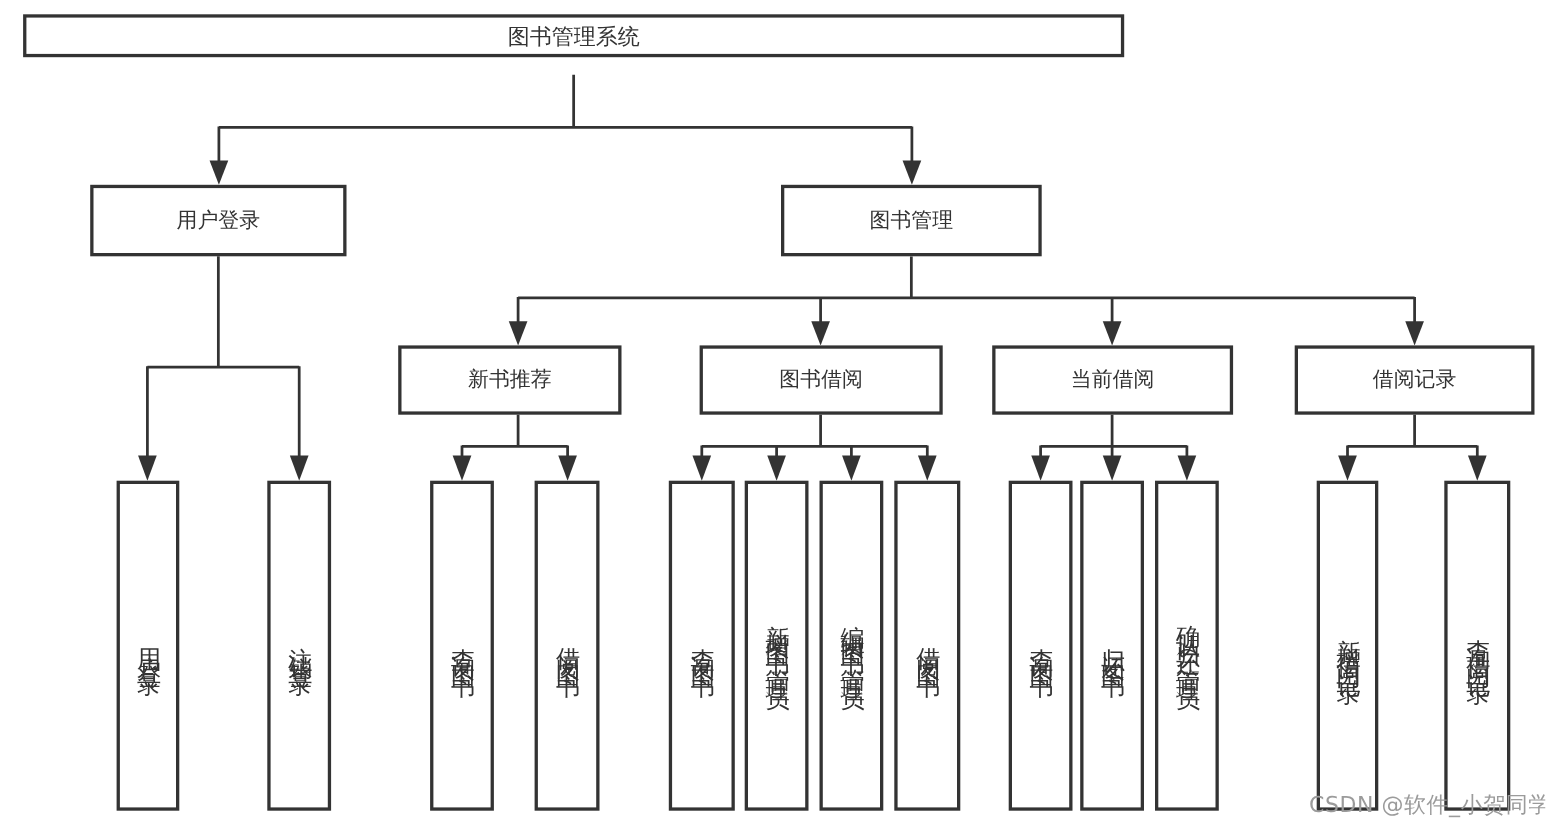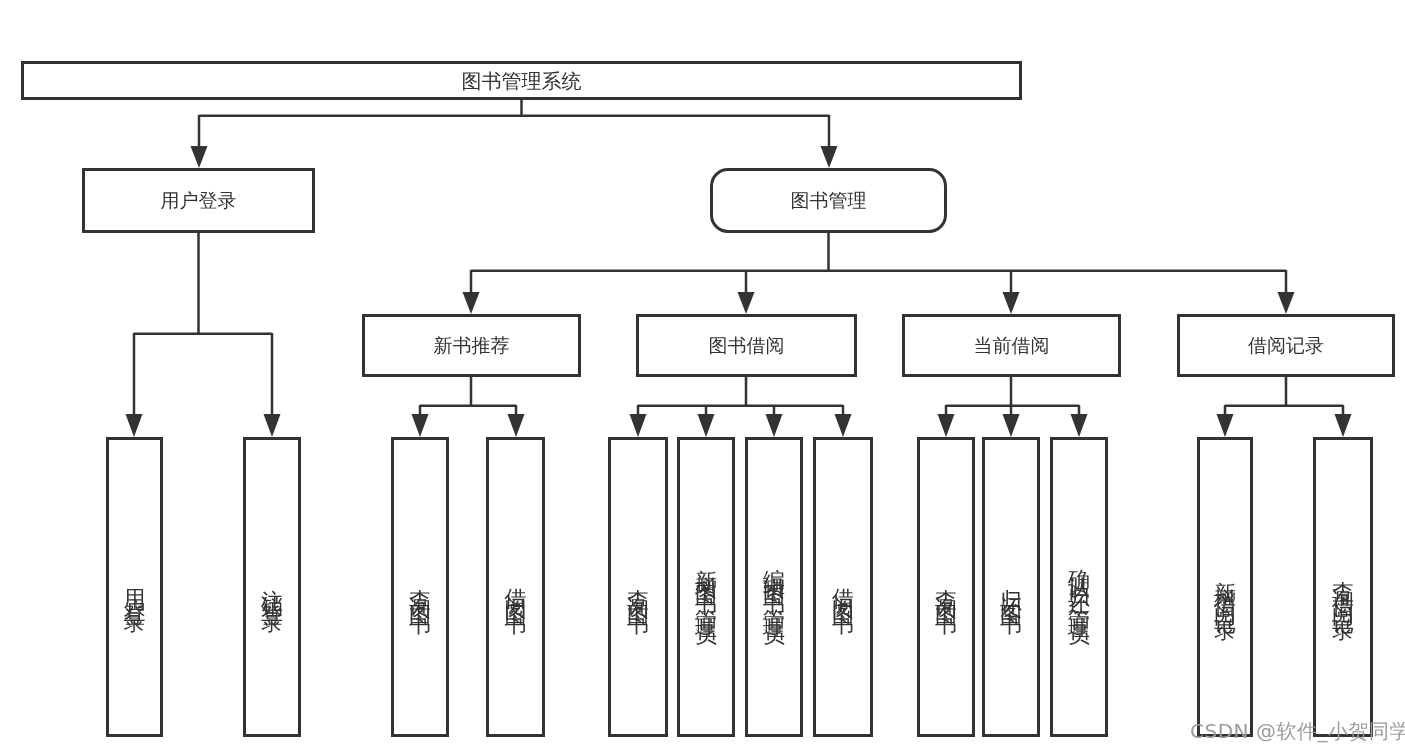--- a/index.html
+++ b/index.html
@@ -103,26 +103,26 @@
     <path d="M1011 376 V418 M946 405.75 H1079 M946 405 V418 M1079 405 V418"></path>
     <polygon points="937.5,414 954.5,414 946,437"></polygon>
     <polygon points="1002.5,414 1019.5,414 1011,437"></polygon>
     <polygon points="1070.5,414 1087.5,414 1079,437"></polygon>
 
     <path d="M1286 376 V407 M1225 405.75 H1343 M1225 405 V418 M1343 405 V418"></path>
     <polygon points="1216.5,414 1233.5,414 1225,437"></polygon>
     <polygon points="1334.5,414 1351.5,414 1343,437"></polygon>
   </svg>
 
-  <div class="box root" style="left:21px; top:13px; width:1001px; height:39px;margin-top:48px;">图书管理系统</div>
+  <div class="box root" style="left:21px; top:13px; width:1001px; height:39px;">图书管理系统</div>
 
   <div class="box" style="left:82px; top:168px; width:233px; height:65px;">用户登录</div>
-  <div class="box" style="left:710px; top:168px; width:237px; height:65px;border-radius:18px;">图书管理</div>
+  <div class="box" style="left:710px; top:168px; width:237px; height:65px;">图书管理</div>
 
-  <div class="box" style="left:362px; top:314px; width:219px; height:63px;">新书推荐</div>
+  <div class="box" style="left:362px; top:314px; width:203px; height:63px;">新书推荐</div>
   <div class="box" style="left:902px; top:314px; width:219px; height:63px;">当前借阅</div>
   <div class="box" style="left:636px; top:314px; width:221px; height:63px;">图书借阅</div>
   <div class="box" style="left:1177px; top:314px; width:218px; height:63px;">借阅记录</div>
 
   <div class="box leaf" style="left:106px; top:437px; width:57px; height:300px;">
     <span class="v-text">用户登录</span>
   </div>
   <div class="box leaf" style="left:243px; top:437px; width:58px; height:300px;">
     <span class="v-text">注销登录</span>
   </div>

